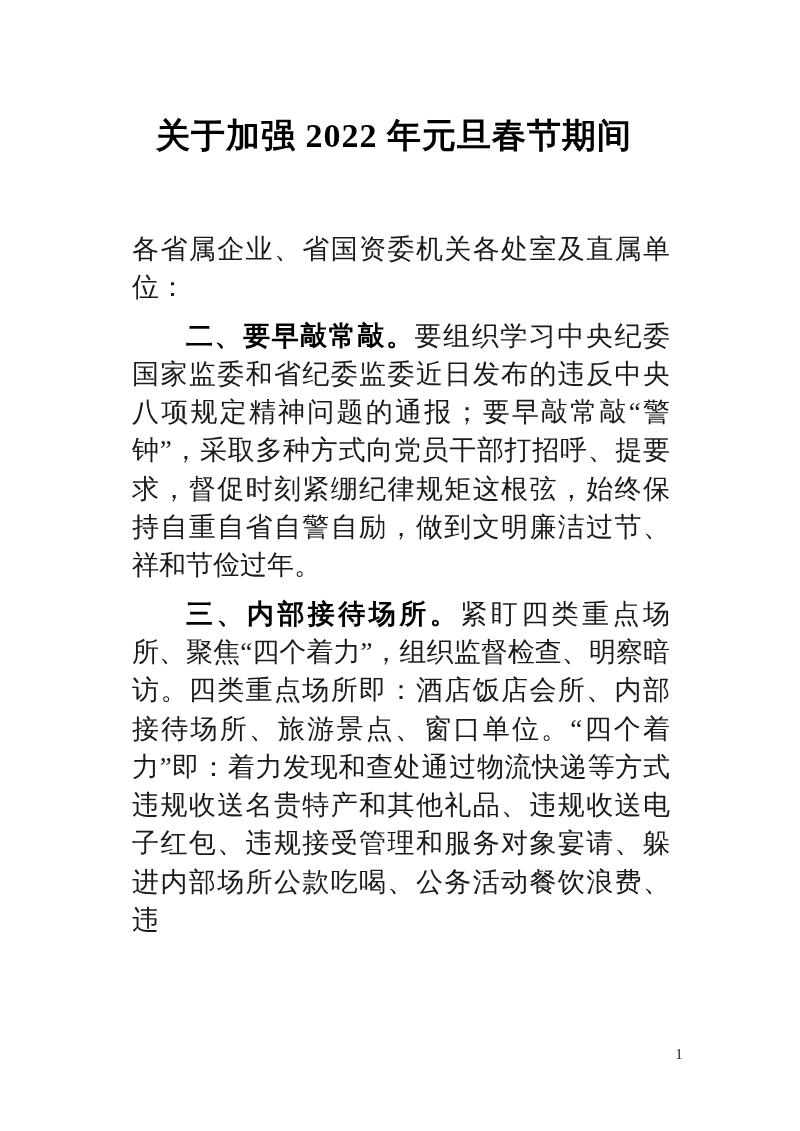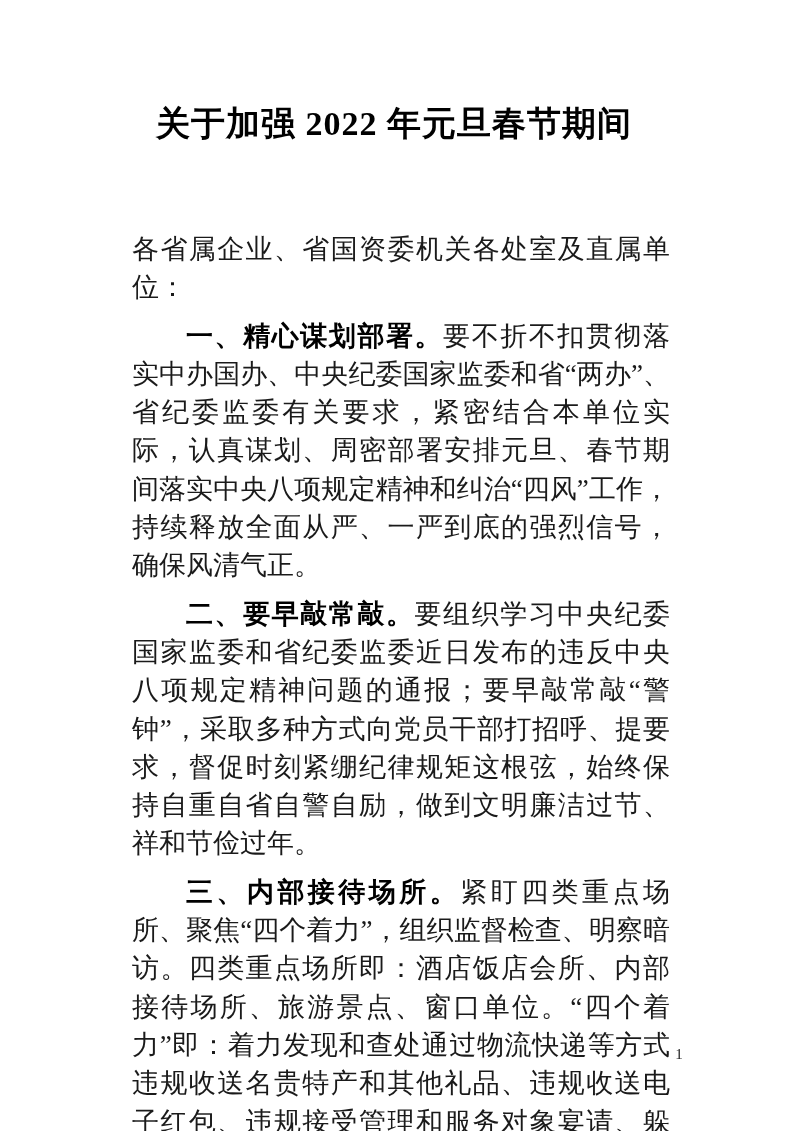--- a/index.html
+++ b/index.html
@@ -14,21 +14,21 @@
     background: #ffffff;
     overflow: hidden;
     font-family: "Liberation Serif", "DejaVu Serif", serif;
     color: #1a1a1a;
   }
   .doc-title {
     position: absolute;
     top: 101px;
     left: 0;
     right: 12px;
-    margin: 0;
+    margin: 12px;
     text-align: center;
     font-size: 34px;
     line-height: 46px;
     font-weight: 700;
     color: #000000;
     letter-spacing: 1px;
     font-family: "Liberation Serif", "DejaVu Serif", serif;
   }
   .title-line { display: block; }
   .doc-body {
@@ -75,21 +75,20 @@
 
   <h1 class="doc-title">
     <span class="title-line">关于加强 2022 年元旦春节期间</span>
   </h1>
 
   <div class="doc-body">
 
     <p class="salutation">各省属企业、省国资委机关各处室及直属单位：</p>
 
 
-    <p class="para"><strong class="para-heading">一、精心谋划部署。</strong><span>要不折不扣贯彻落实中办国办、中央纪委国家监委和省“两办”、省纪委监委有关要求，紧密结合本单位实际，认真谋划、周密部署安排元旦、春节期间落实中央八项规定精神和纠治“四风”工作，持续释放全面从严、一严到底的强烈信号，确保风清气正。</span></p>
 
     <p class="para"><strong class="para-heading">二、要早敲常敲。</strong><span>要组织学习中央纪委国家监委和省纪委监委近日发布的违反中央八项规定精神问题的通报；要早敲常敲“警钟”，采取多种方式向党员干部打招呼、提要求，督促时刻紧绷纪律规矩这根弦，始终保持自重自省自警自励，做到文明廉洁过节、祥和节俭过年。</span></p>
 
     <p class="para"><strong class="para-heading">三、内部接待场所。</strong><span>紧盯四类重点场所、聚焦“四个着力”，组织监督检查、明察暗访。四类重点场所即：酒店饭店会所、内部接待场所、旅游景点、窗口单位。“四个着力”即：着力发现和查处通过物流快递等方式违规收送名贵特产和其他礼品、违规收送电子红包、违规接受管理和服务对象宴请、躲进内部场所公款吃喝、公务活动餐饮浪费、违</span></p>
 
   </div>
 
   <div class="page-number">1</div>
 
 </div>

